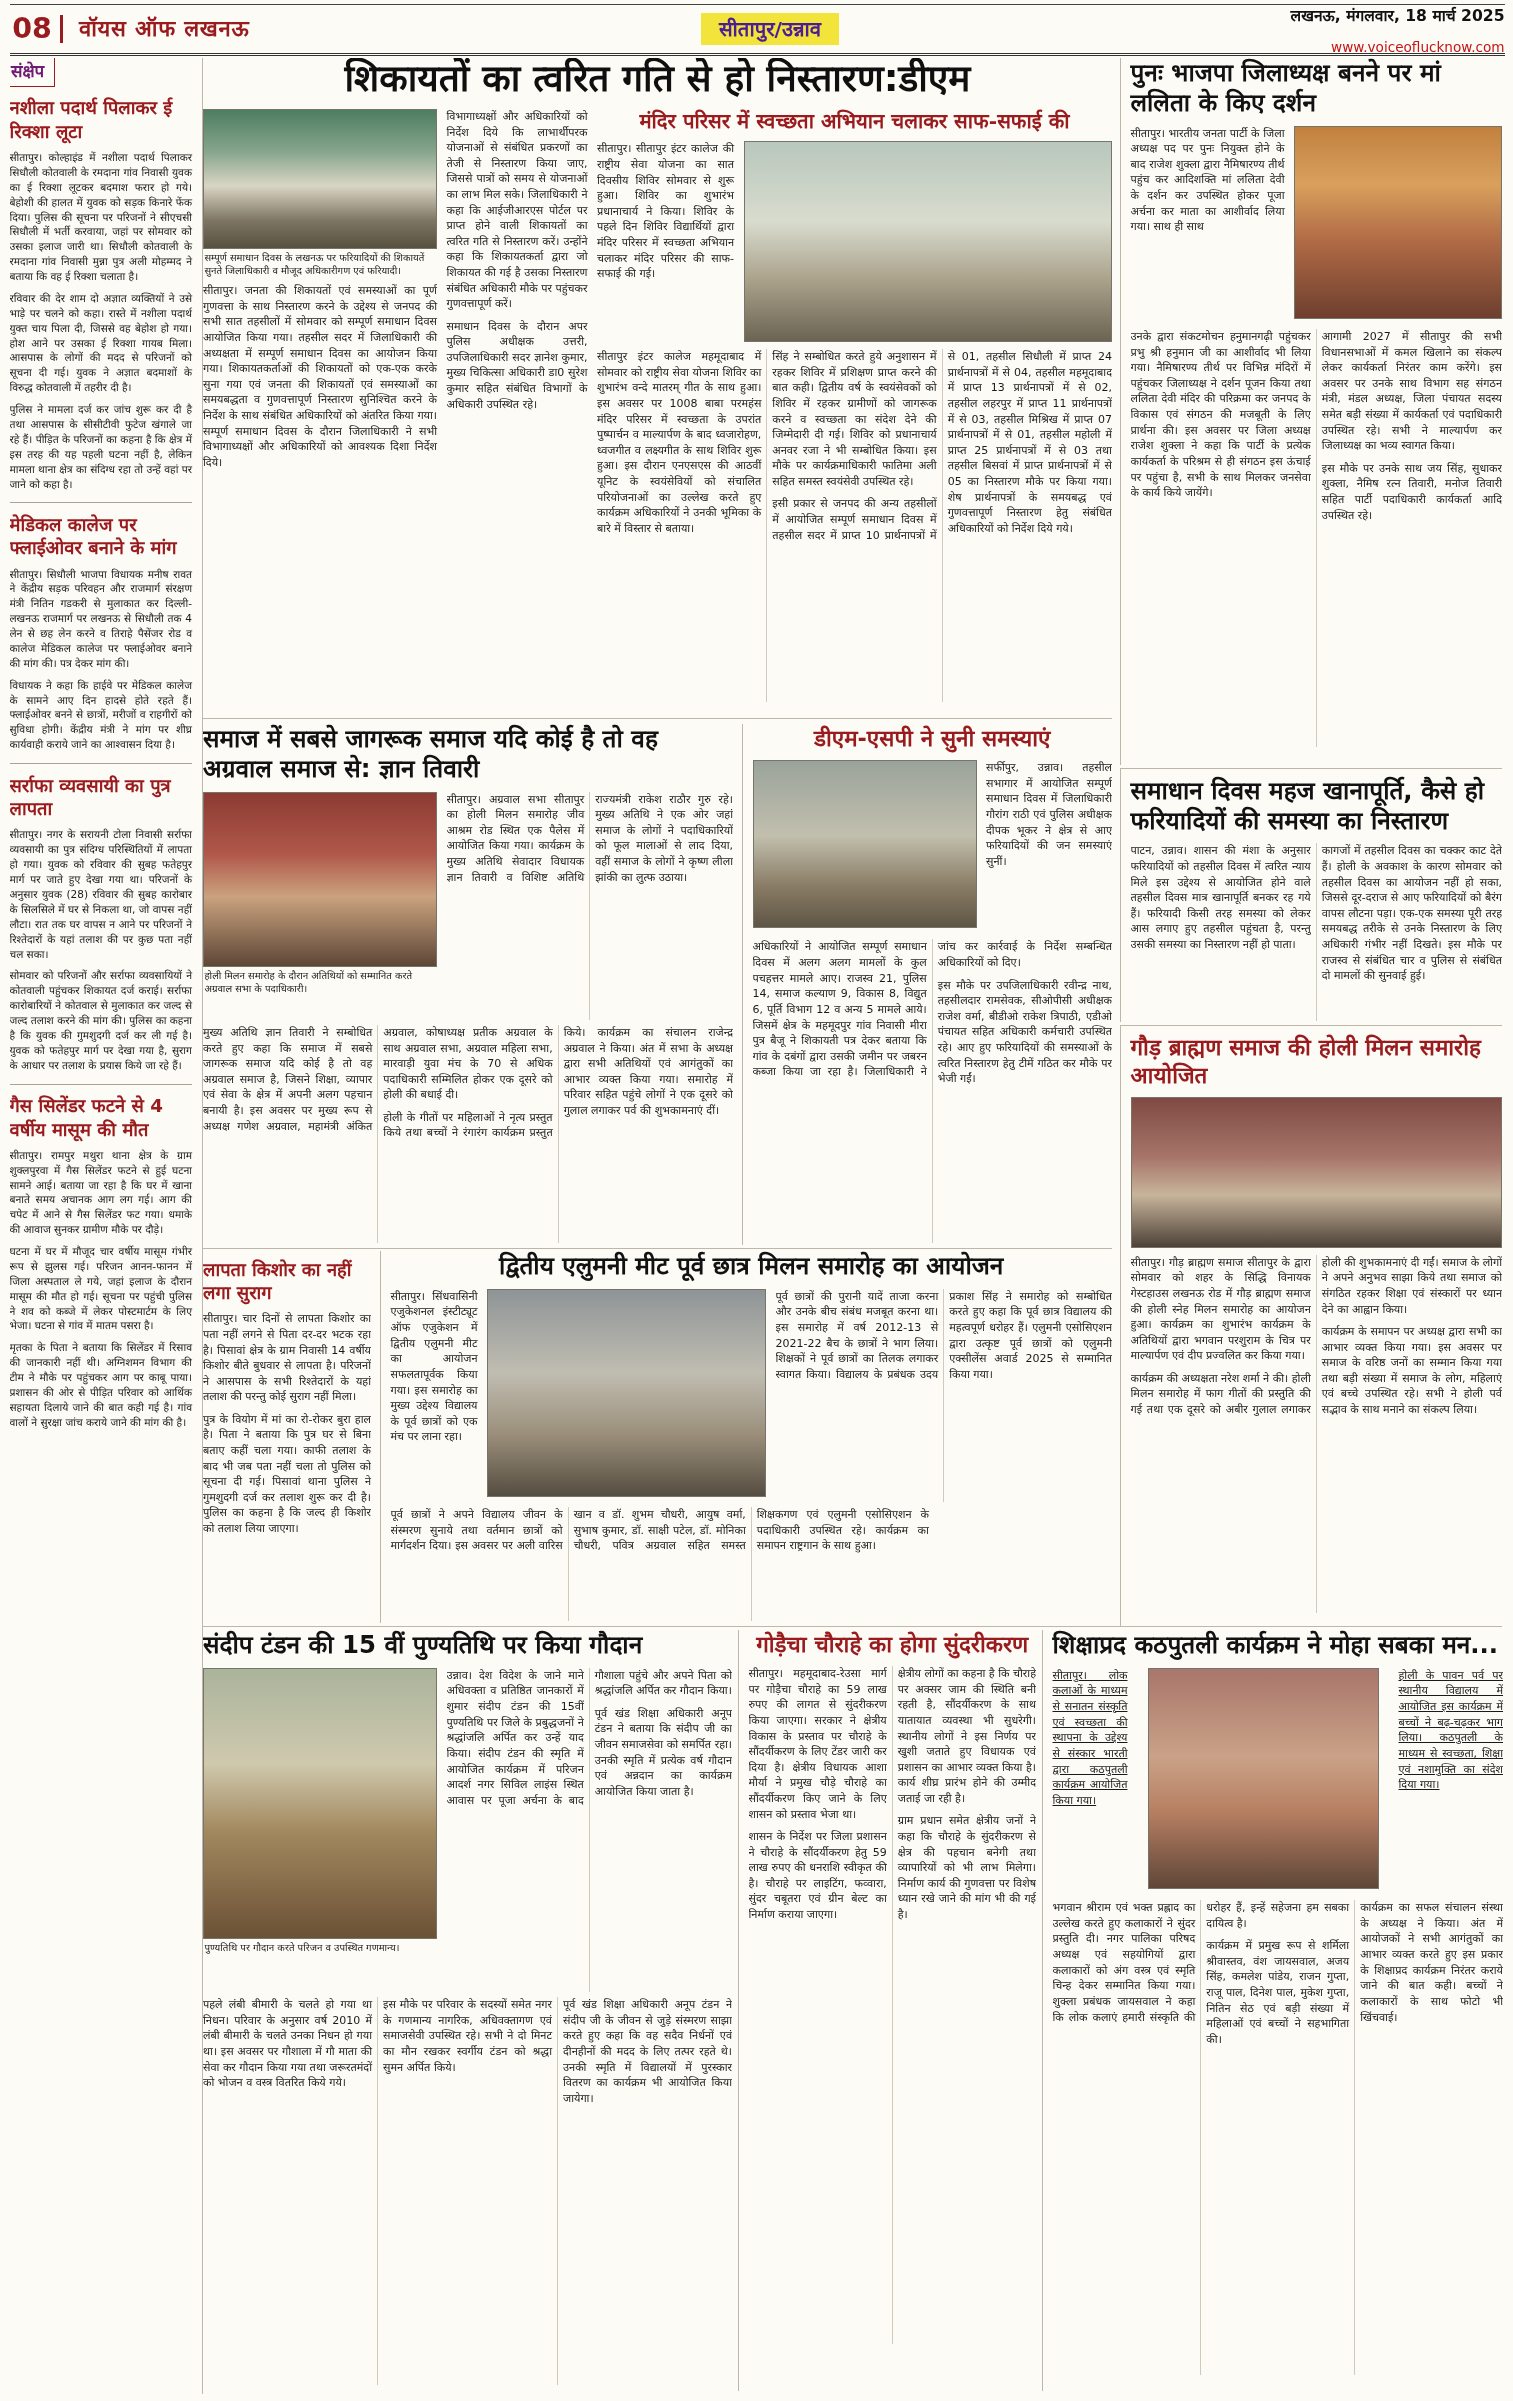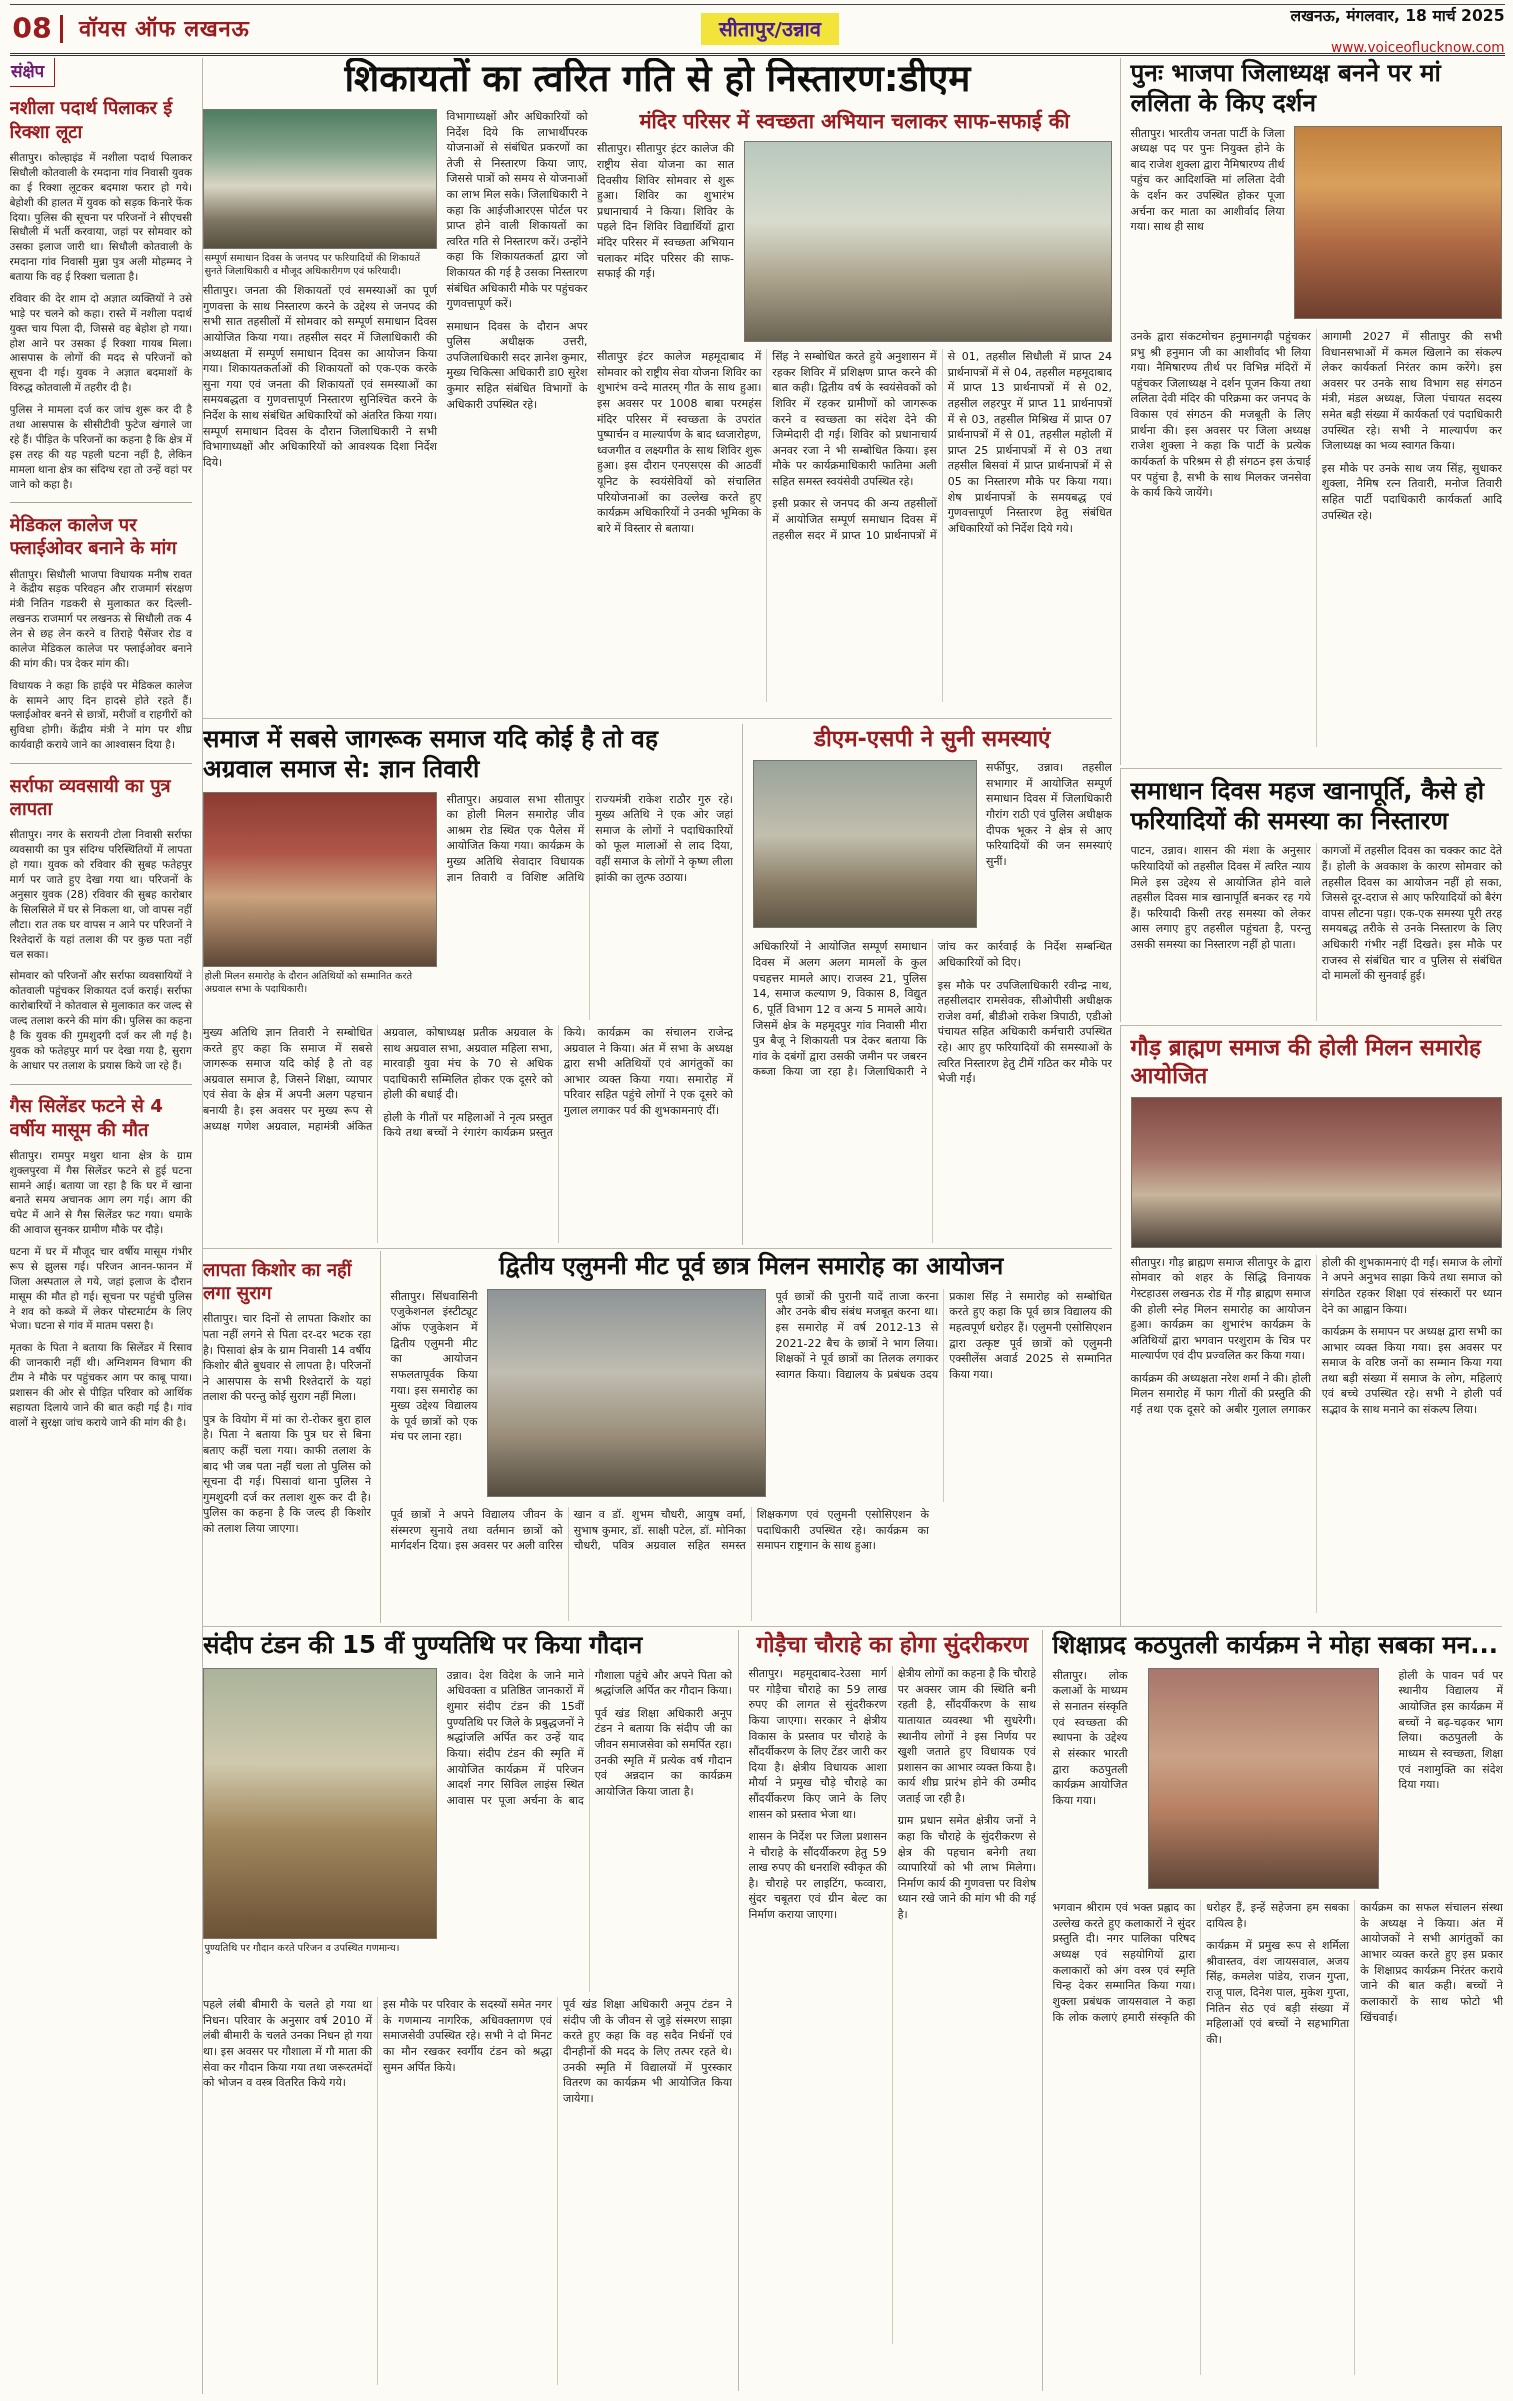--- a/index.html
+++ b/index.html
@@ -82,21 +82,21 @@
   
   #tandon { left:203px; top:1630px; width:529px; height:761px; }
   .tn-row { display:flex; gap:9.5px; height:324px; margin-bottom:5.4px; }
   .tn-photo-box { width:234px; flex:none; }
   .ph-tandon { height:271px; background:linear-gradient(180deg,#aab49b,#cfc9ae 35%,#a3895f 60%,#6b5136); }
   .tn-side { flex:1; min-width:0; }
   .tn-bottom { height:388px; }
   #godaicha { left:738px; top:1630px; width:298px; height:761px; border-left:0.7px solid #bdb6a9; padding-left:9.5px; }
   .gd-body { height:678px; }
   #puppet { left:1042px; top:1630px; width:461px; height:761px; border-left:0.7px solid #bdb6a9; padding-left:9.5px; }
-  .pp-row { display:flex; gap:20px; height:227px; margin-bottom:5.4px; }
+  .pp-row { display:flex; gap:20px; height:227px; margin-bottom:5.4px;text-decoration:underline; }
   .pp-l { width:75px; flex:none; }
   .ph-puppet { width:231px; flex:none; height:221px; background:linear-gradient(180deg,#a8766b,#caa287 40%,#b77f62 65%,#5f4638); }
   .pp-r { flex:1; min-width:0; }
   .pp-bottom { height:475px; }
   
   #bjp { left:1120px; top:58px; width:382px; height:707px; border-left:0.7px solid #bdb6a9; padding-left:9.5px; }
   .bj-row { display:flex; gap:9.5px; height:198px; margin-bottom:5.4px; }
   .bj-l { flex:1; min-width:0; }
   .ph-bjp { width:208px; flex:none; height:193px; background:linear-gradient(180deg,#c2803f,#d9a05c 30%,#b06a45 60%,#6e3f2e); }
   .bj-bottom { height:418px; }
@@ -157,21 +157,21 @@
       <p class="para">घटना में घर में मौजूद चार वर्षीय मासूम गंभीर रूप से झुलस गई। परिजन आनन-फानन में जिला अस्पताल ले गये, जहां इलाज के दौरान मासूम की मौत हो गई। सूचना पर पहुंची पुलिस ने शव को कब्जे में लेकर पोस्टमार्टम के लिए भेजा। घटना से गांव में मातम पसरा है।</p>
       <p class="para">मृतका के पिता ने बताया कि सिलेंडर में रिसाव की जानकारी नहीं थी। अग्निशमन विभाग की टीम ने मौके पर पहुंचकर आग पर काबू पाया। प्रशासन की ओर से पीड़ित परिवार को आर्थिक सहायता दिलाये जाने की बात कही गई है। गांव वालों ने सुरक्षा जांच कराये जाने की मांग की है।</p>
     </article>
   </aside>
 
   <section id="lead" class="art">
     <h1 class="head-xl">शिकायतों का त्वरित गति से हो निस्तारण:डीएम</h1>
     <div class="lead-cols">
       <div class="c1">
         <figure class="photo ph-lead1"></figure>
-        <figcaption class="caption">सम्पूर्ण समाधान दिवस के जनपद पर फरियादियों की शिकायतें सुनते जिलाधिकारी व मौजूद अधिकारीगण एवं फरियादी।</figcaption>
+        <figcaption class="caption">सम्पूर्ण समाधान दिवस के लखनऊ पर फरियादियों की शिकायतें सुनते जिलाधिकारी व मौजूद अधिकारीगण एवं फरियादी।</figcaption>
         <p class="para">सीतापुर। जनता की शिकायतों एवं समस्याओं का पूर्ण गुणवत्ता के साथ निस्तारण करने के उद्देश्य से जनपद की सभी सात तहसीलों में सोमवार को सम्पूर्ण समाधान दिवस आयोजित किया गया। तहसील सदर में जिलाधिकारी की अध्यक्षता में सम्पूर्ण समाधान दिवस का आयोजन किया गया। शिकायतकर्ताओं की शिकायतों को एक-एक करके सुना गया एवं जनता की शिकायतों एवं समस्याओं का समयबद्धता व गुणवत्तापूर्ण निस्तारण सुनिश्चित करने के निर्देश के साथ संबंधित अधिकारियों को अंतरित किया गया। सम्पूर्ण समाधान दिवस के दौरान जिलाधिकारी ने सभी विभागाध्यक्षों और अधिकारियों को आवश्यक दिशा निर्देश दिये।</p>
       </div>
       <div class="c2">
         <p class="para">विभागाध्यक्षों और अधिकारियों को निर्देश दिये कि लाभार्थीपरक योजनाओं से संबंधित प्रकरणों का तेजी से निस्तारण किया जाए, जिससे पात्रों को समय से योजनाओं का लाभ मिल सके। जिलाधिकारी ने कहा कि आईजीआरएस पोर्टल पर प्राप्त होने वाली शिकायतों का त्वरित गति से निस्तारण करें। उन्होंने कहा कि शिकायतकर्ता द्वारा जो शिकायत की गई है उसका निस्तारण संबंधित अधिकारी मौके पर पहुंचकर गुणवत्तापूर्ण करें।</p>
         <p class="para">समाधान दिवस के दौरान अपर पुलिस अधीक्षक उत्तरी, उपजिलाधिकारी सदर ज्ञानेश कुमार, मुख्य चिकित्सा अधिकारी डा0 सुरेश कुमार सहित संबंधित विभागों के अधिकारी उपस्थित रहे।</p>
       </div>
       <div class="c3">
         <h2 class="subhead">मंदिर परिसर में स्वच्छता अभियान चलाकर साफ-सफाई की</h2>
         <div class="c3row">
           <div class="c3a">

